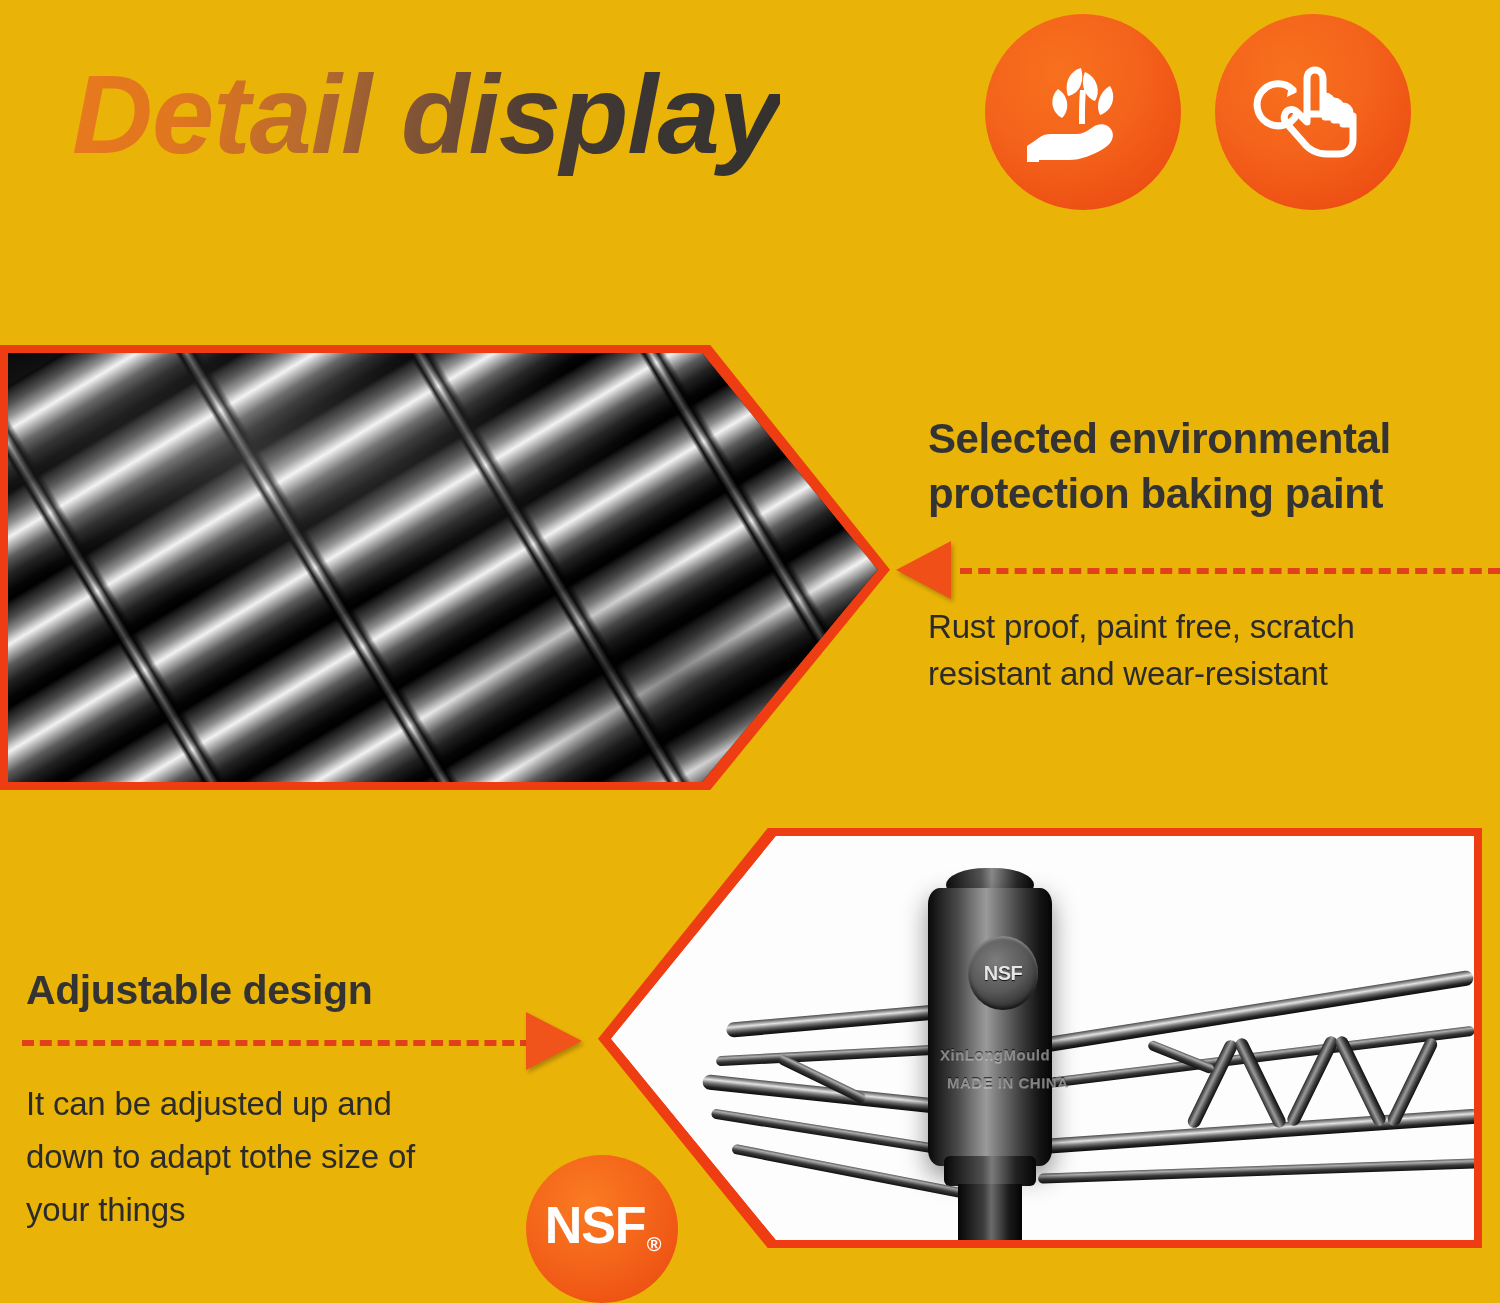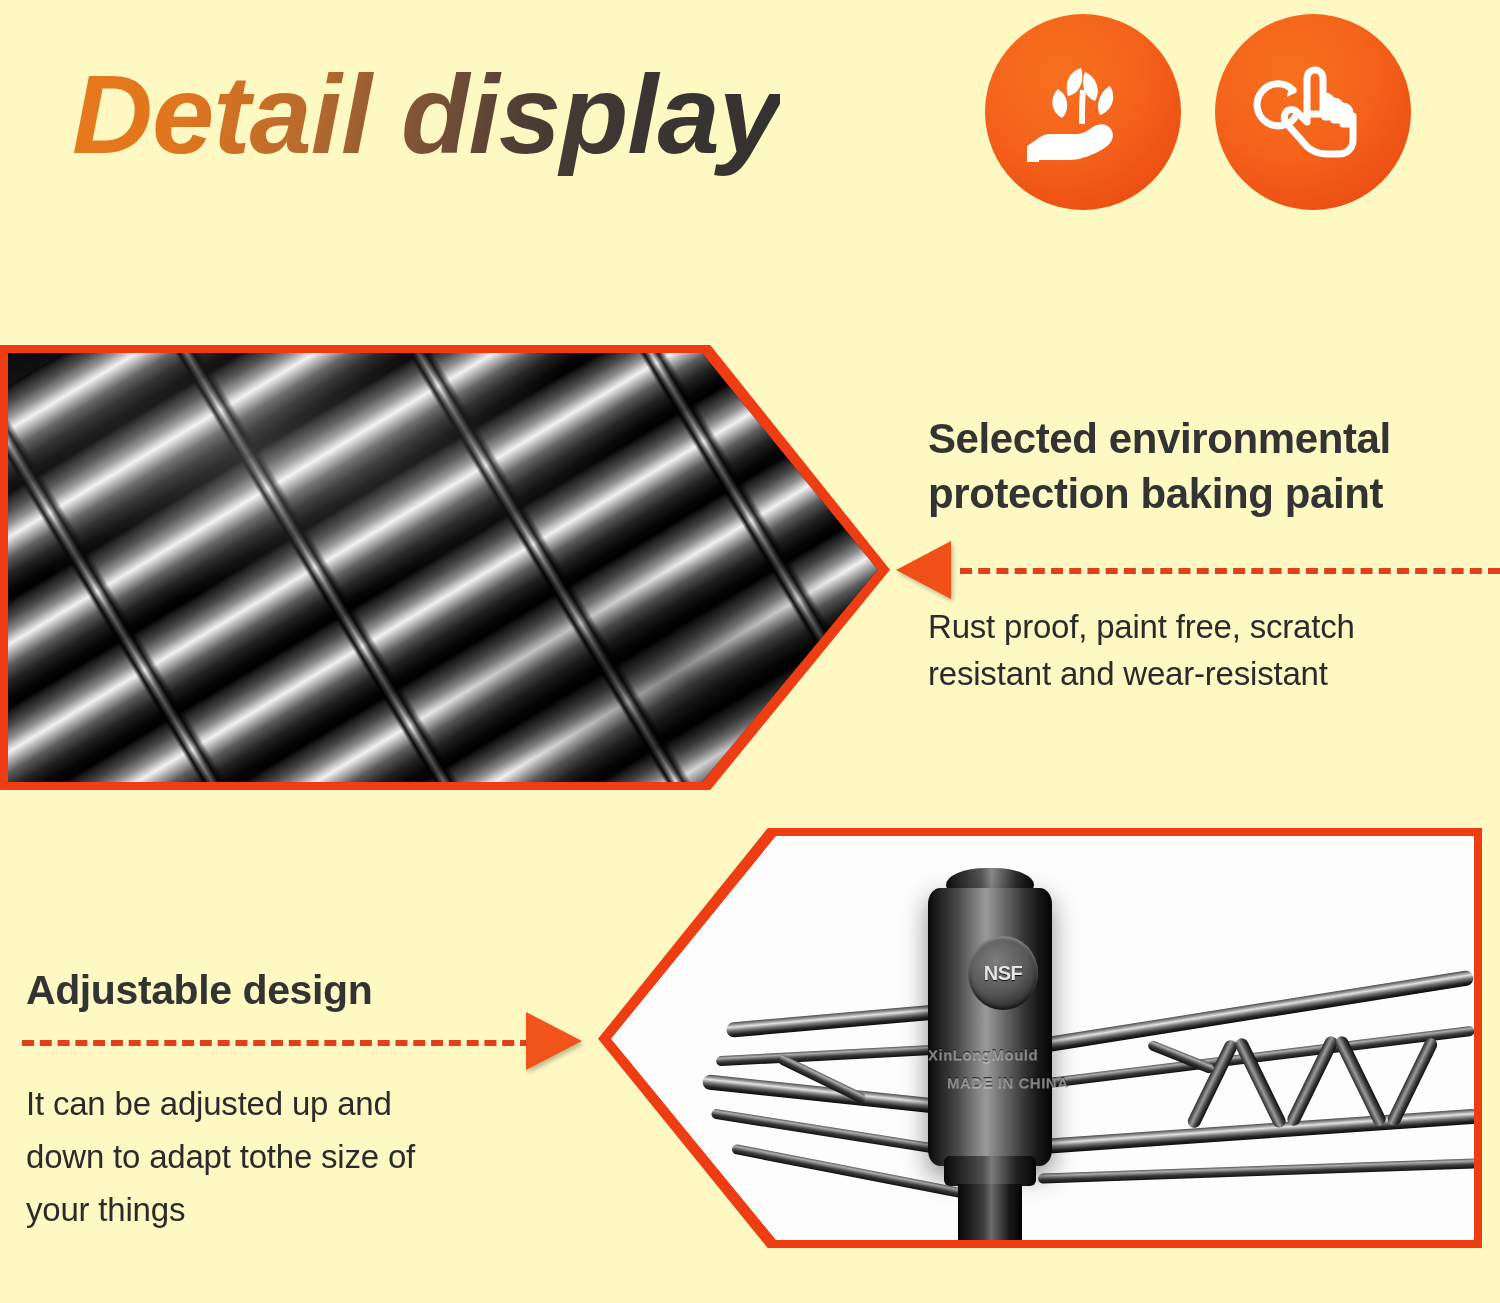--- a/index.html
+++ b/index.html
@@ -9,21 +9,21 @@
     height: 1303px;
     background: #ffffff;
     font-family: "Liberation Sans", sans-serif;
     overflow: hidden;
   }
 
   #page {
     position: relative;
     width: 1500px;
     height: 1303px;
-    background: #fef9c3;
+    background: #eab308;
   }
 
   
   #header {
     position: absolute;
     left: 0; top: 0;
     width: 1500px;
     height: 245px;
   }
 
@@ -219,21 +219,21 @@
   }
   .collar-moldtext {
     position: absolute;
     font-size: 15px;
     font-weight: bold;
     letter-spacing: 0.5px;
     color: rgba(185,185,185,0.55);
     text-shadow: 0 1px 0 rgba(255,255,255,0.22), 0 -1px 0 rgba(0,0,0,0.6);
     white-space: nowrap;
   }
-  #collar-brand  { left: 322px; top: 210px; }
+  #collar-brand  { left: 334px; top: 210px; }
   #collar-origin { left: 341px; top: 238px; }
 
   #collar-foot {
     position: absolute;
     left: 338px;
     top: 320px;
     width: 92px;
     height: 30px;
     border-radius: 6px;
     background: linear-gradient(to right, #070707, #4f4f4f 42%, #7a7a7a 52%, #222 78%, #040404);
@@ -451,14 +451,17 @@
       <div id="collar-emboss">
         <span id="collar-emboss-text">NSF</span>
       </div>
       <div class="collar-moldtext" id="collar-brand">XinLongMould</div>
       <div class="collar-moldtext" id="collar-origin">MADE IN CHINA</div>
       <div id="collar-foot"></div>
       <div id="collar-pole"></div>
     </div>
   </div>
 
+  <div id="nsf-badge">
+    <div id="nsf-badge-text"><span>NSF</span><span id="nsf-badge-reg">®</span></div>
+  </div>
 
 </div>
 
 </body></html>

